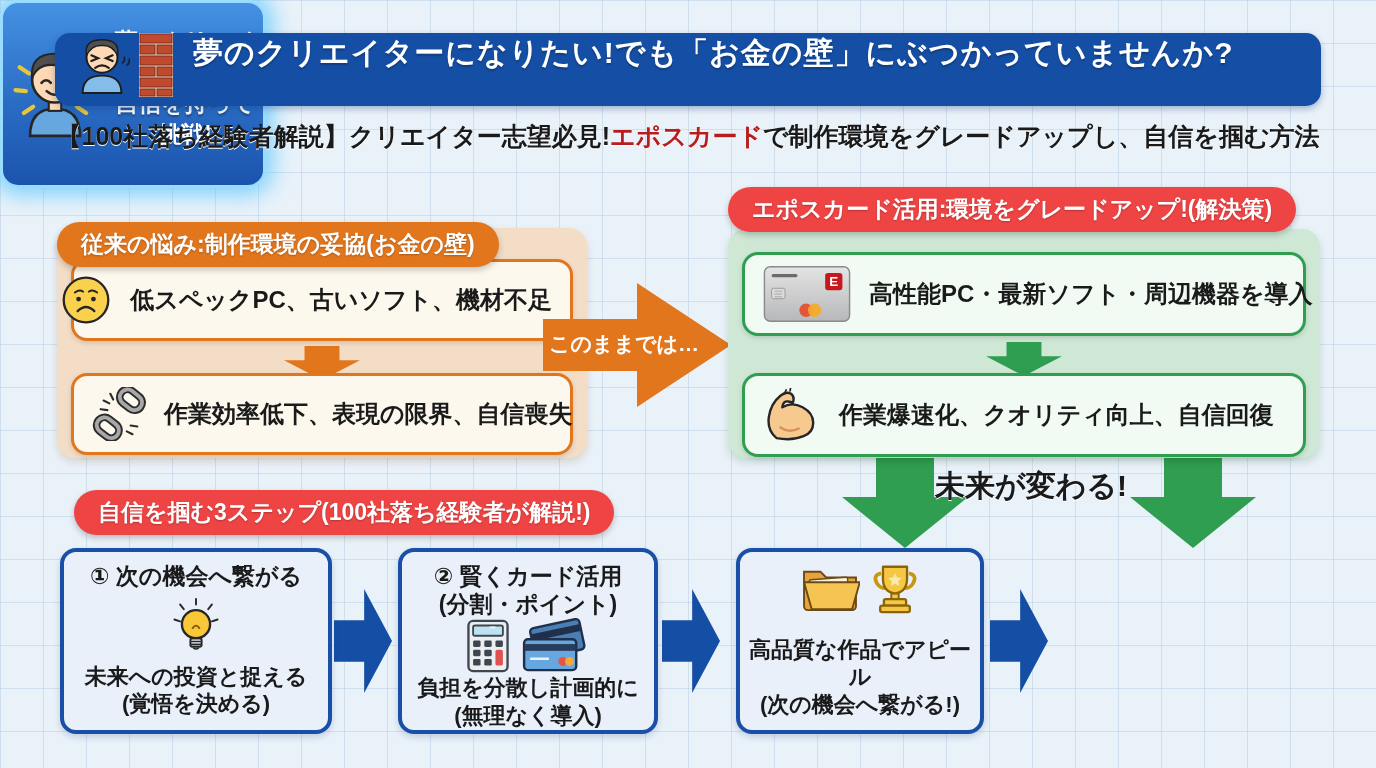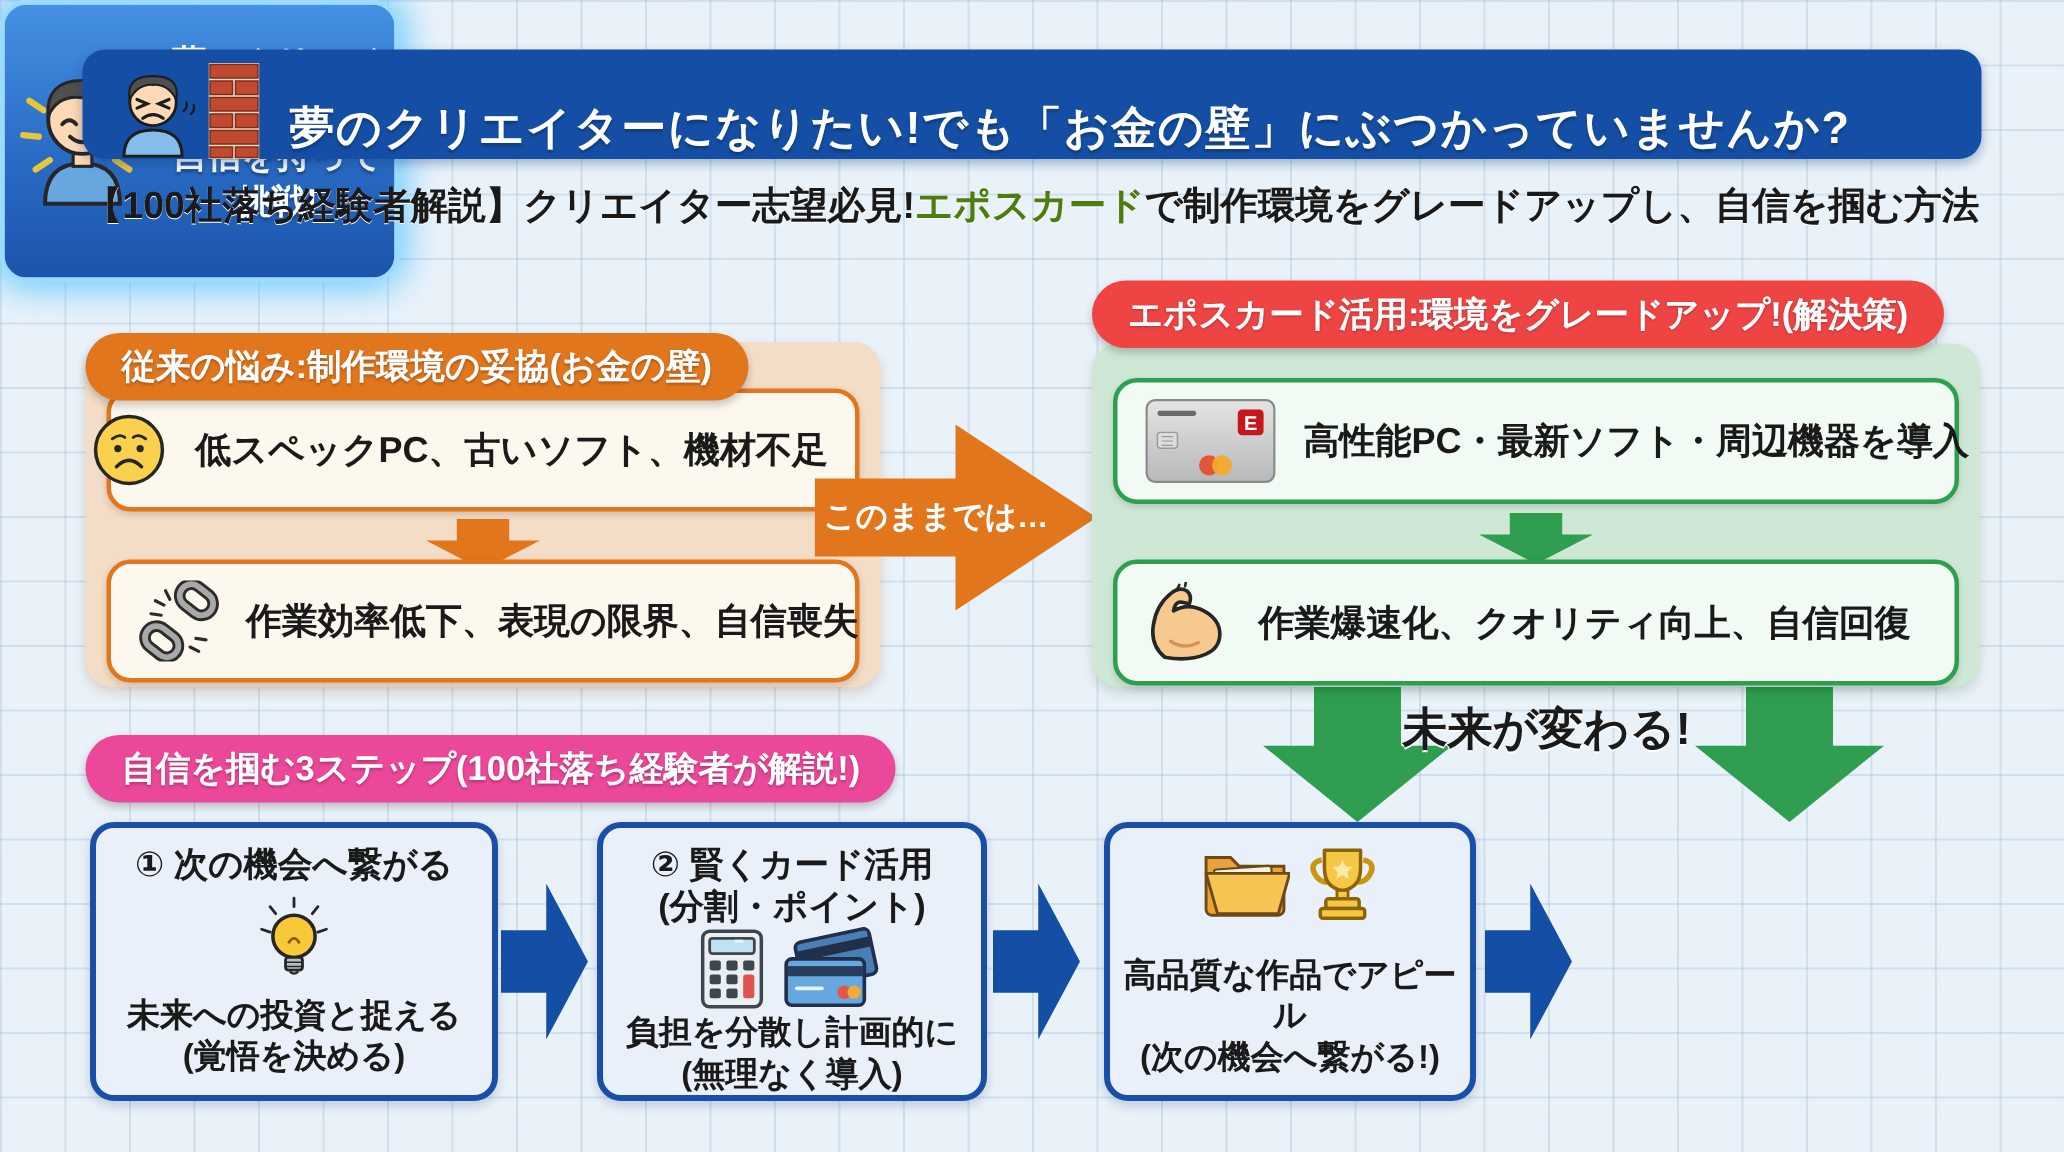--- a/index.html
+++ b/index.html
@@ -13,44 +13,44 @@
     background-size:43px 43px;
     color:#1a1a1a;
   }
   .abs{position:absolute;}
   .preline{white-space:pre-line;}
 
   
   .banner{
     left:55px;top:33px;width:1266px;height:73px;
     background:#154fa5;border-radius:15px;
-    display:flex;align-items:flex-end;padding-left:16px;box-sizing:border-box;
+    display:flex;align-items:flex-start;padding-left:16px;box-sizing:border-box;
     box-shadow:0 3px 7px rgba(20,60,120,.35);
   }
   .banner-title{
     color:#fff;font-size:30px;font-weight:bold;letter-spacing:1px;
     margin-left:20px;white-space:nowrap;text-shadow:0 2px 2px rgba(0,0,0,.25);
   }
   
   .subtitle{
     left:0;top:120px;width:1376px;text-align:center;
     font-size:25px;font-weight:bold;white-space:nowrap;
     text-shadow:0 1px 0 #fff;
   }
-  .subtitle .hl{color:#4d7c0f;}
+  .subtitle .hl{color:#b91c1c;}
 
   
   .pill{
     height:45px;border-radius:23px;color:#fff;font-weight:bold;font-size:23px;
     display:flex;align-items:center;padding:0 24px;white-space:nowrap;
     box-shadow:0 3px 6px rgba(0,0,0,.22);text-shadow:0 1px 2px rgba(0,0,0,.25);
   }
   .pill-orange{left:57px;top:186px;background:#e2761d;}
   .pill-green{left:728px;top:187px;background:#ef4444;}
-  .pill-blue{left:57px;top:490px;background:#ec4899;}
+  .pill-blue{left:74px;top:490px;background:#ef4444;}
 
   
   .panel-orange{
     left:57px;top:228px;width:530px;height:230px;background:#f4ddc7;
     border-radius:18px;z-index:1;box-shadow:0 4px 8px rgba(120,70,20,.18);
   }
   .panel-green{
     left:728px;top:229px;width:592px;height:229px;background:#cfe8d5;
     border-radius:18px;z-index:2;box-shadow:0 4px 8px rgba(20,90,40,.18);
   }

